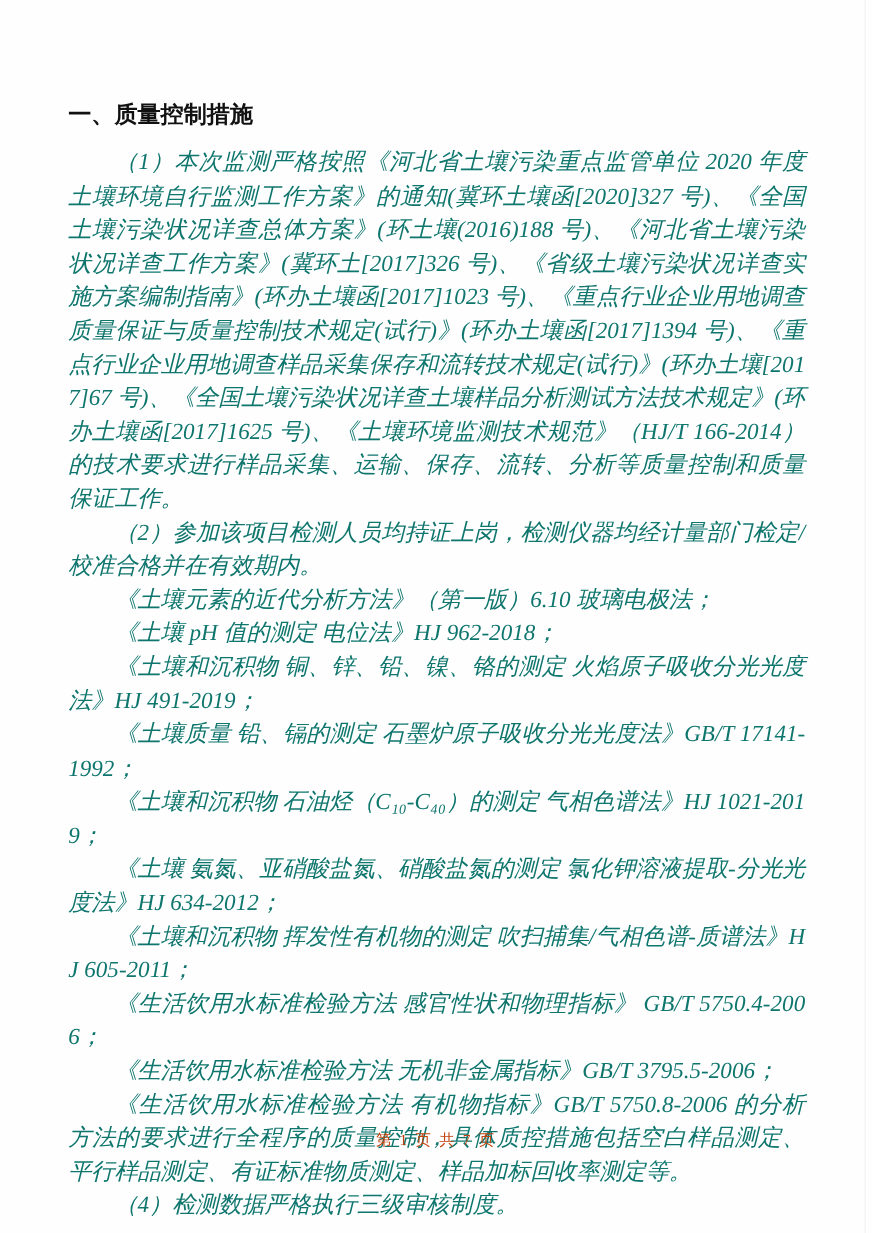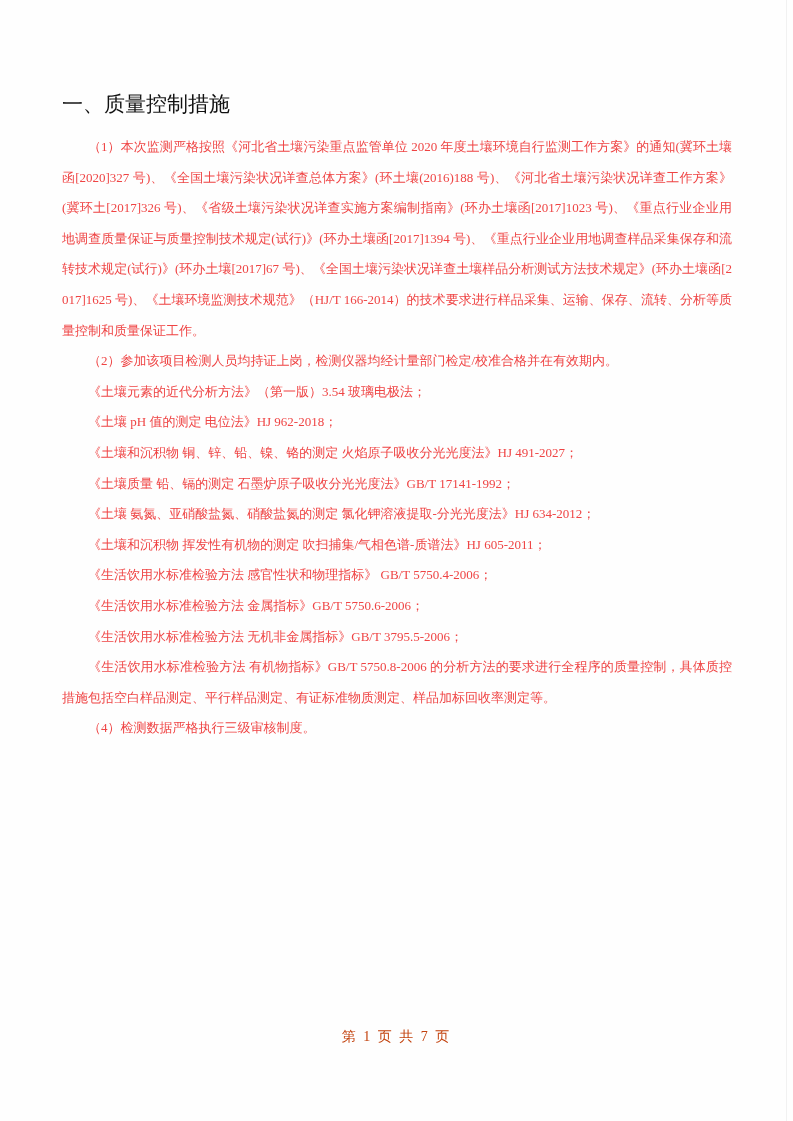--- a/index.html
+++ b/index.html
@@ -26,33 +26,34 @@
     background: rgba(0,0,0,0.05);
   }
   .content {
     position: absolute;
     left: 62px;
     top: 90px;
     width: 670px;
   }
   .heading {
     font-size: 21px;
-    font-weight: normal;
+    font-weight: bold;
     color: #111111;
     margin: 0 0 14px 0;
     line-height: 28px;
   }
   .doc-body p {
     margin: 0;
-    font-size: 13px;
+    font-size: 21px;
     line-height: 30.6px;
     text-align: justify;
     text-indent: 2em;
     word-break: break-all;
-    color: #ef4444;
+    color: #0f766e;
+    font-style: italic;
   }
   .footer {
     position: absolute;
     top: 1028px;
     left: 0;
     width: 100%;
     text-align: center;
     font-size: 14px;
     letter-spacing: 2px;
     color: #c2410c;
@@ -63,28 +64,28 @@
 
 <div class="page">
   <div class="edge-line"></div>
 
   <div class="content">
     <h1 class="heading">一、质量控制措施</h1>
 
     <div class="doc-body">
       <p>（1）本次监测严格按照《河北省土壤污染重点监管单位 2020 年度土壤环境自行监测工作方案》的通知(冀环土壤函[2020]327 号)、《全国土壤污染状况详查总体方案》(环土壤(2016)188 号)、《河北省土壤污染状况详查工作方案》(冀环土[2017]326 号)、《省级土壤污染状况详查实施方案编制指南》(环办土壤函[2017]1023 号)、《重点行业企业用地调查质量保证与质量控制技术规定(试行)》(环办土壤函[2017]1394 号)、《重点行业企业用地调查样品采集保存和流转技术规定(试行)》(环办土壤[2017]67 号)、《全国土壤污染状况详查土壤样品分析测试方法技术规定》(环办土壤函[2017]1625 号)、《土壤环境监测技术规范》（HJ/T 166-2014）的技术要求进行样品采集、运输、保存、流转、分析等质量控制和质量保证工作。</p>
       <p>（2）参加该项目检测人员均持证上岗，检测仪器均经计量部门检定/校准合格并在有效期内。</p>
-      <p>《土壤元素的近代分析方法》（第一版）3.54 玻璃电极法；</p>
+      <p>《土壤元素的近代分析方法》（第一版）6.10 玻璃电极法；</p>
       <p>《土壤  pH 值的测定  电位法》HJ 962-2018；</p>
-      <p>《土壤和沉积物  铜、锌、铅、镍、铬的测定  火焰原子吸收分光光度法》HJ 491-2027；</p>
+      <p>《土壤和沉积物  铜、锌、铅、镍、铬的测定  火焰原子吸收分光光度法》HJ 491-2019；</p>
       <p>《土壤质量  铅、镉的测定  石墨炉原子吸收分光光度法》GB/T 17141-1992；</p>
+      <p>《土壤和沉积物  石油烃（C₁₀-C₄₀）的测定  气相色谱法》HJ 1021-2019；</p>
       <p>《土壤  氨氮、亚硝酸盐氮、硝酸盐氮的测定  氯化钾溶液提取-分光光度法》HJ 634-2012；</p>
       <p>《土壤和沉积物  挥发性有机物的测定  吹扫捕集/气相色谱-质谱法》HJ 605-2011；</p>
       <p>《生活饮用水标准检验方法  感官性状和物理指标》 GB/T 5750.4-2006；</p>
-      <p>《生活饮用水标准检验方法  金属指标》GB/T 5750.6-2006；</p>
       <p>《生活饮用水标准检验方法  无机非金属指标》GB/T 3795.5-2006；</p>
       <p>《生活饮用水标准检验方法  有机物指标》GB/T 5750.8-2006 的分析方法的要求进行全程序的质量控制，具体质控措施包括空白样品测定、平行样品测定、有证标准物质测定、样品加标回收率测定等。</p>
       <p>（4）检测数据严格执行三级审核制度。</p>
     </div>
   </div>
 
   <div class="footer">第 1 页 共 7 页</div>
 </div>
 
 </body></html>

